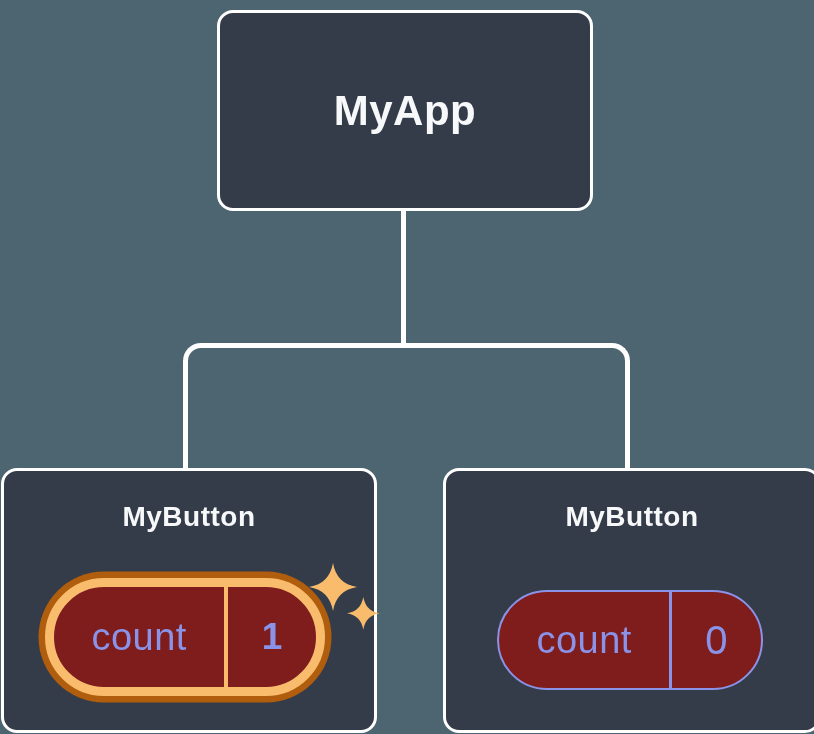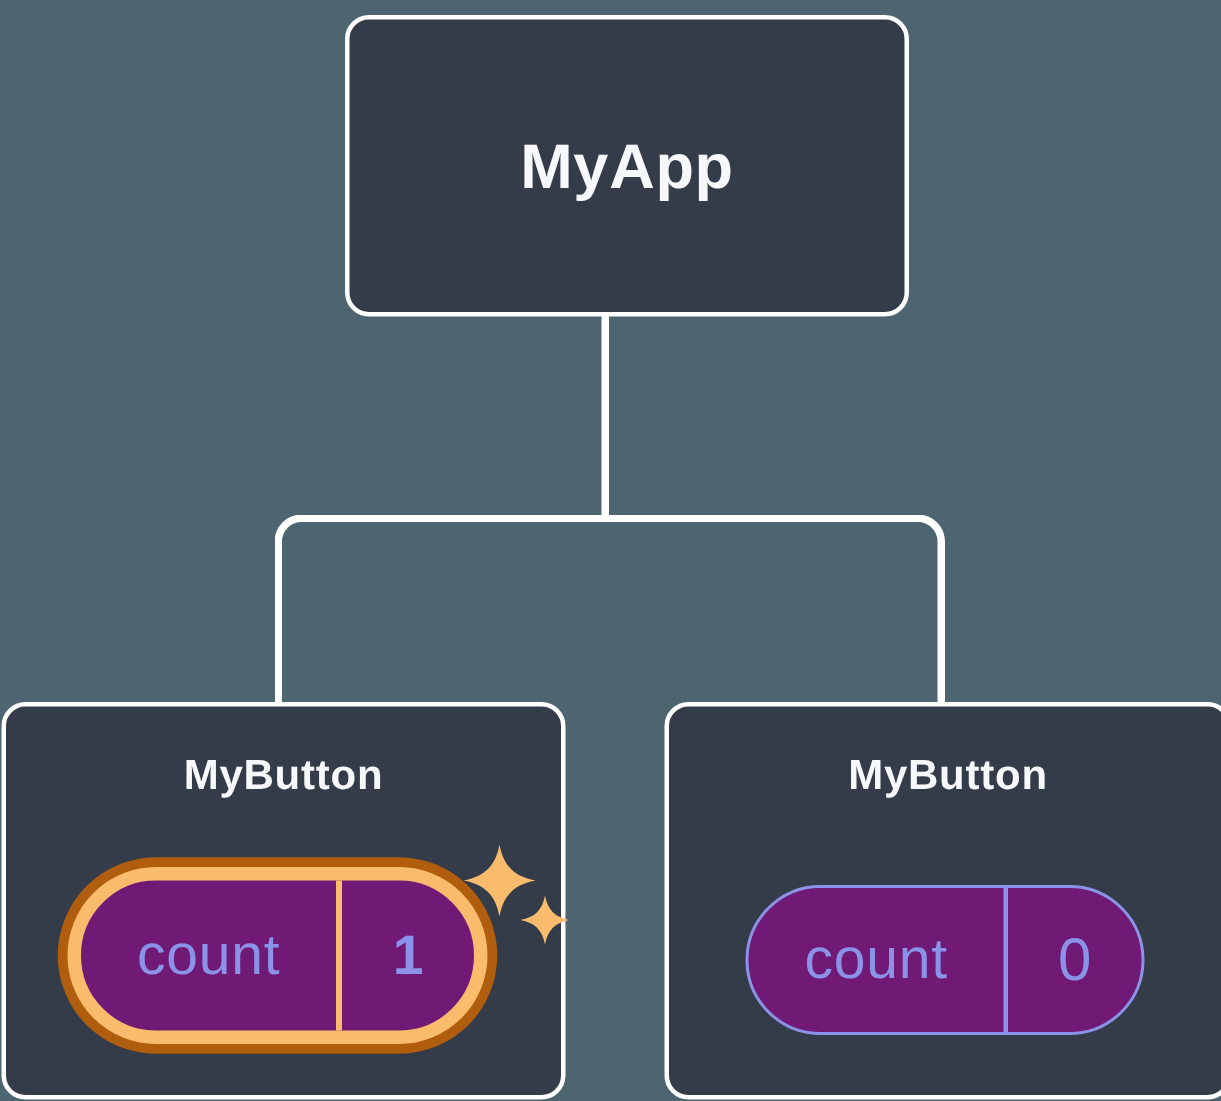--- a/index.html
+++ b/index.html
@@ -34,21 +34,21 @@
 
   
   .node {
     position: absolute;
     background: #353C49;
     border: 3.5px solid #FFFFFF;
     border-radius: 16px;
     box-sizing: border-box;
   }
   .node-root {
-    left: 230px; top: 10px;
+    left: 217px; top: 10px;
     width: 376px; height: 201px;
     display: flex; align-items: center; justify-content: center;
   }
   .node-root .node-label {
     font-size: 42px;
     font-weight: 600;
     letter-spacing: 0.5px;
     color: #F7F8FA;
   }
   .node-child {
@@ -67,21 +67,21 @@
     color: #F7F8FA;
   }
 
   
   .pill {
     position: absolute;
     box-sizing: border-box;
     display: flex;
     align-items: stretch;
     border-radius: 70px;
-    background: #701a75;
+    background: #7f1d1d;
   }
   .pill-normal {
     left: 51px; top: 119px;
     width: 266px; height: 100px;
     border: 2.5px solid #8A93E8;
   }
   .pill-highlight {
     left: 41px; top: 107px;
     width: 280px; height: 118px;
     border: 9px solid #F9BC6D;

